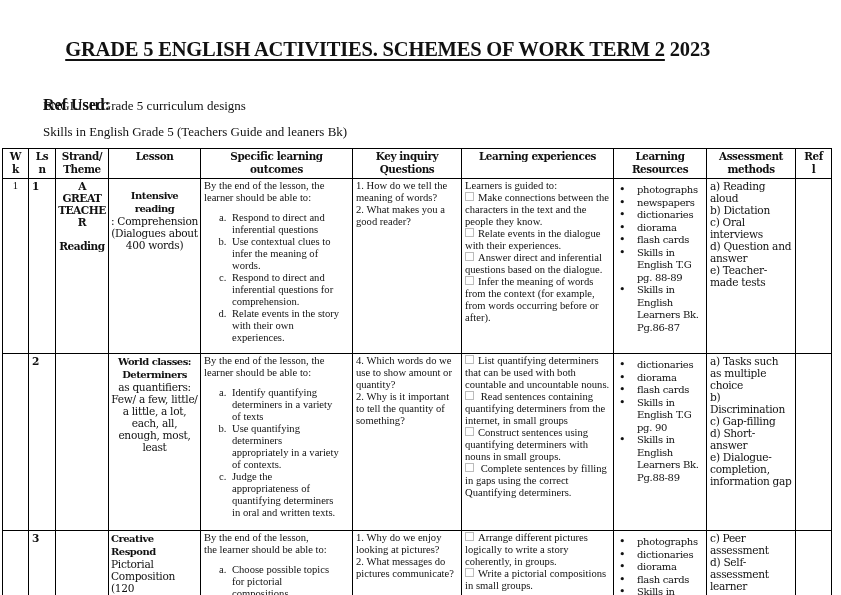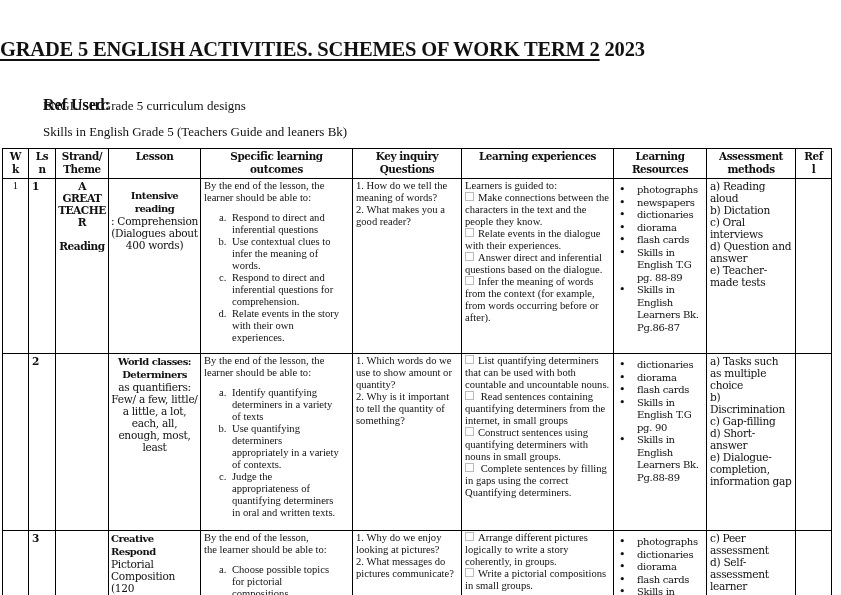--- a/index.html
+++ b/index.html
@@ -1,17 +1,17 @@
 <!DOCTYPE html>
 <html><head>
 <meta charset="utf-8">
 <style>
   html, body { margin:0; padding:0; background:#ffffff; }
   body { width:841px; height:595px; overflow:hidden; position:relative; font-family:"Liberation Serif", serif; color:#111; }
-  .title { position:absolute; left:0; width:710px; top:38px; text-align:left; font-family:"Liberation Serif", serif; font-weight:bold; font-size:20.5px; letter-spacing:-0.2px; }
+  .title { position:absolute; left:0; width:710px; top:38px; text-align:right; font-family:"Liberation Serif", serif; font-weight:bold; font-size:20.5px; letter-spacing:-0.2px; }
   .title .u { text-decoration:underline; text-underline-offset:3px; }
   .ref { position:absolute; left:43px; top:72px; font-weight:bold; font-size:16px;margin-top:24px; }
   .refline { position:absolute; left:43px; font-size:13px; }
   table.sow { position:absolute; left:2px; top:148px; border-collapse:collapse; table-layout:fixed; width:829px; }
   table.sow td, table.sow th { border:1.2px solid #000; vertical-align:top; padding:1px 3px; font-size:10.6px; line-height:12px; }
   table.sow th { font-family:"DejaVu Serif", serif; font-weight:bold; font-size:10.4px; line-height:12.5px; text-align:center; letter-spacing:-0.4px; padding:1px 1px; }
   .c { text-align:center; }
   .bold { font-weight:bold; font-family:"DejaVu Serif", serif; letter-spacing:-0.5px; font-size:10px; }
   .cam { font-family:"DejaVu Serif", serif; font-size:10px; letter-spacing:-0.3px; line-height:12.5px; }
   ol.alpha { margin:8px; padding-left:17px; list-style:lower-alpha; }
@@ -124,21 +124,21 @@
       </td>
       <td>
         <div>By the end of the lesson, the learner should be able to:</div>
         <ol class="alpha">
           <li>Identify quantifying determiners in a variety of texts</li>
           <li>Use quantifying determiners appropriately in a variety of contexts.</li>
           <li>Judge the appropriateness of quantifying determiners in oral and written texts.</li>
         </ol>
       </td>
       <td>
-        <div>1.  Which words do we use to show amount or quantity?</div>
+        <div>4.  Which words do we use to show amount or quantity?</div>
         <div>2.  Why is it important to tell the quantity of something?</div>
       </td>
       <td>
         <div><span class="box"></span><span>List quantifying determiners that can be used with both countable and uncountable nouns.</span></div>
         <div><span class="box"></span><span> Read sentences containing quantifying determiners from the internet, in small groups</span></div>
         <div><span class="box"></span><span>Construct sentences using quantifying determiners with nouns in small groups.</span></div>
         <div><span class="box"></span><span> Complete sentences by filling in gaps using the correct Quantifying determiners.</span></div>
       </td>
       <td style="padding-left:2px">
         <ul class="res">

